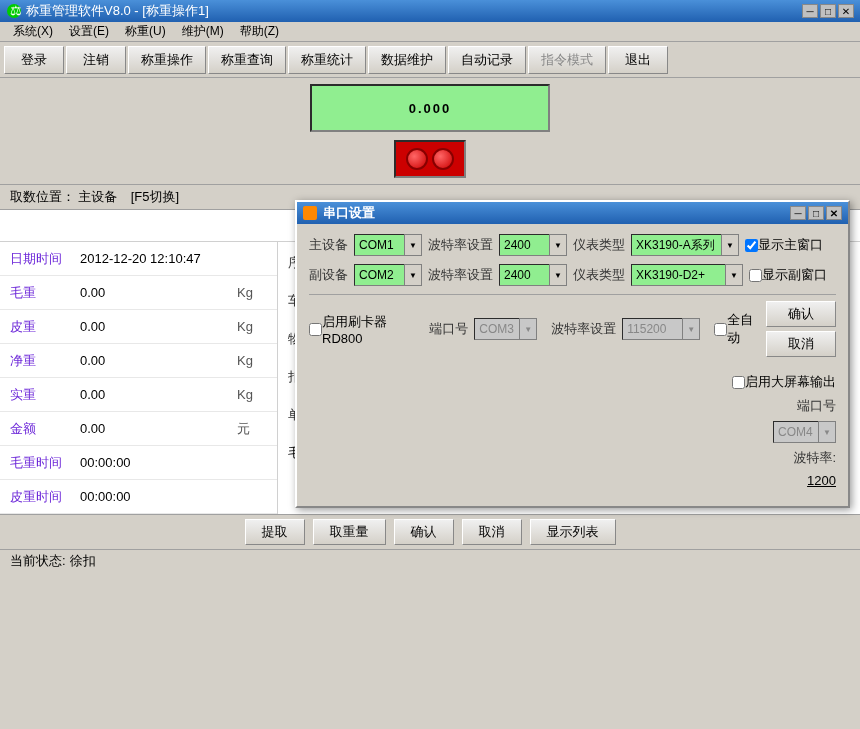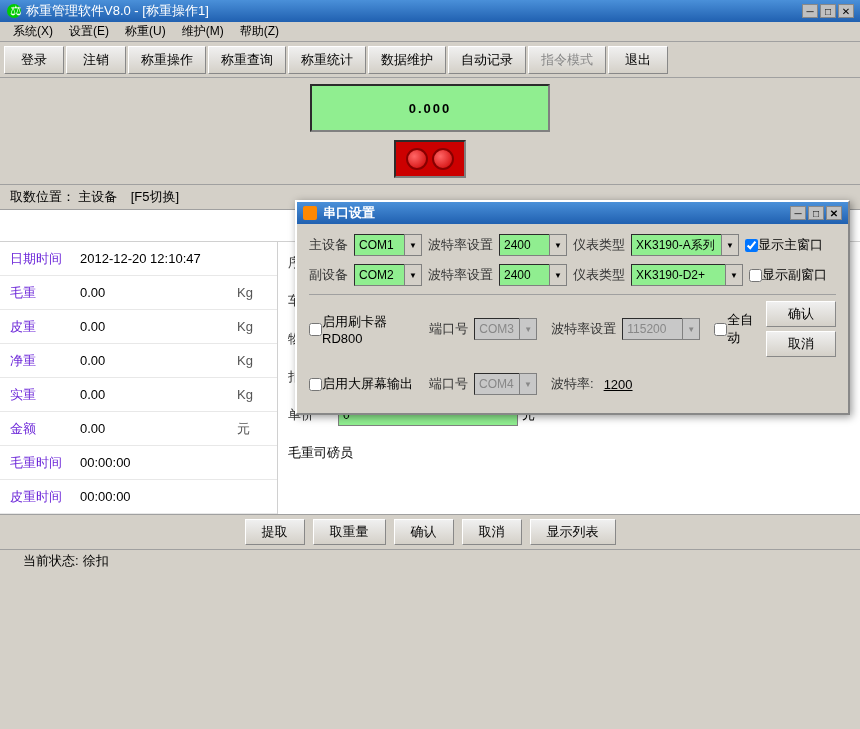--- a/index.html
+++ b/index.html
@@ -186,21 +186,21 @@
       font-size: 13px;
       height: 26px;
     }
     
     
     .status-bar {
       background: #d4d0c8;
       height: 22px;
       display: flex;
       align-items: center;
-      padding: 0 23px;
+      padding: 0 10px;
       font-size: 12px;
       border-top: 1px solid #a0a0a0;
     }
     
     
     .dialog-overlay {
       position: fixed;
       top: 0; left: 0; right: 0; bottom: 0;
       z-index: 100;
     }
@@ -539,21 +539,21 @@
         <div class="checkbox-container" style="margin-left:8px;">
           <input type="checkbox" style="">
           <span>全自动</span>
         </div>
         <div style="display:flex;flex-direction:column;gap:4px;margin-left:auto;">
           <button class="dialog-ok-btn">确认</button>
           <button class="dialog-cancel-btn">取消</button>
         </div>
       </div>
 
-      <div class="dialog-row" style="align-items:center; margin-top:16px;">
+      <div class="dialog-row" style="align-items:flex-end; margin-top:16px;flex-direction:column;">
         <div class="checkbox-container">
           <input type="checkbox" style="">
           <span>启用大屏幕输出</span>
         </div>
         <span class="dialog-label" style="margin-left:10px;">端口号</span>
         <div class="dialog-combo">
           <input class="dialog-combo-input disabled-input" style="width: 45px;" value="COM4">
           <div class="dialog-combo-btn disabled-input">▼</div>
         </div>
         <span class="dialog-label" style="margin-left:8px;">波特率:</span>

